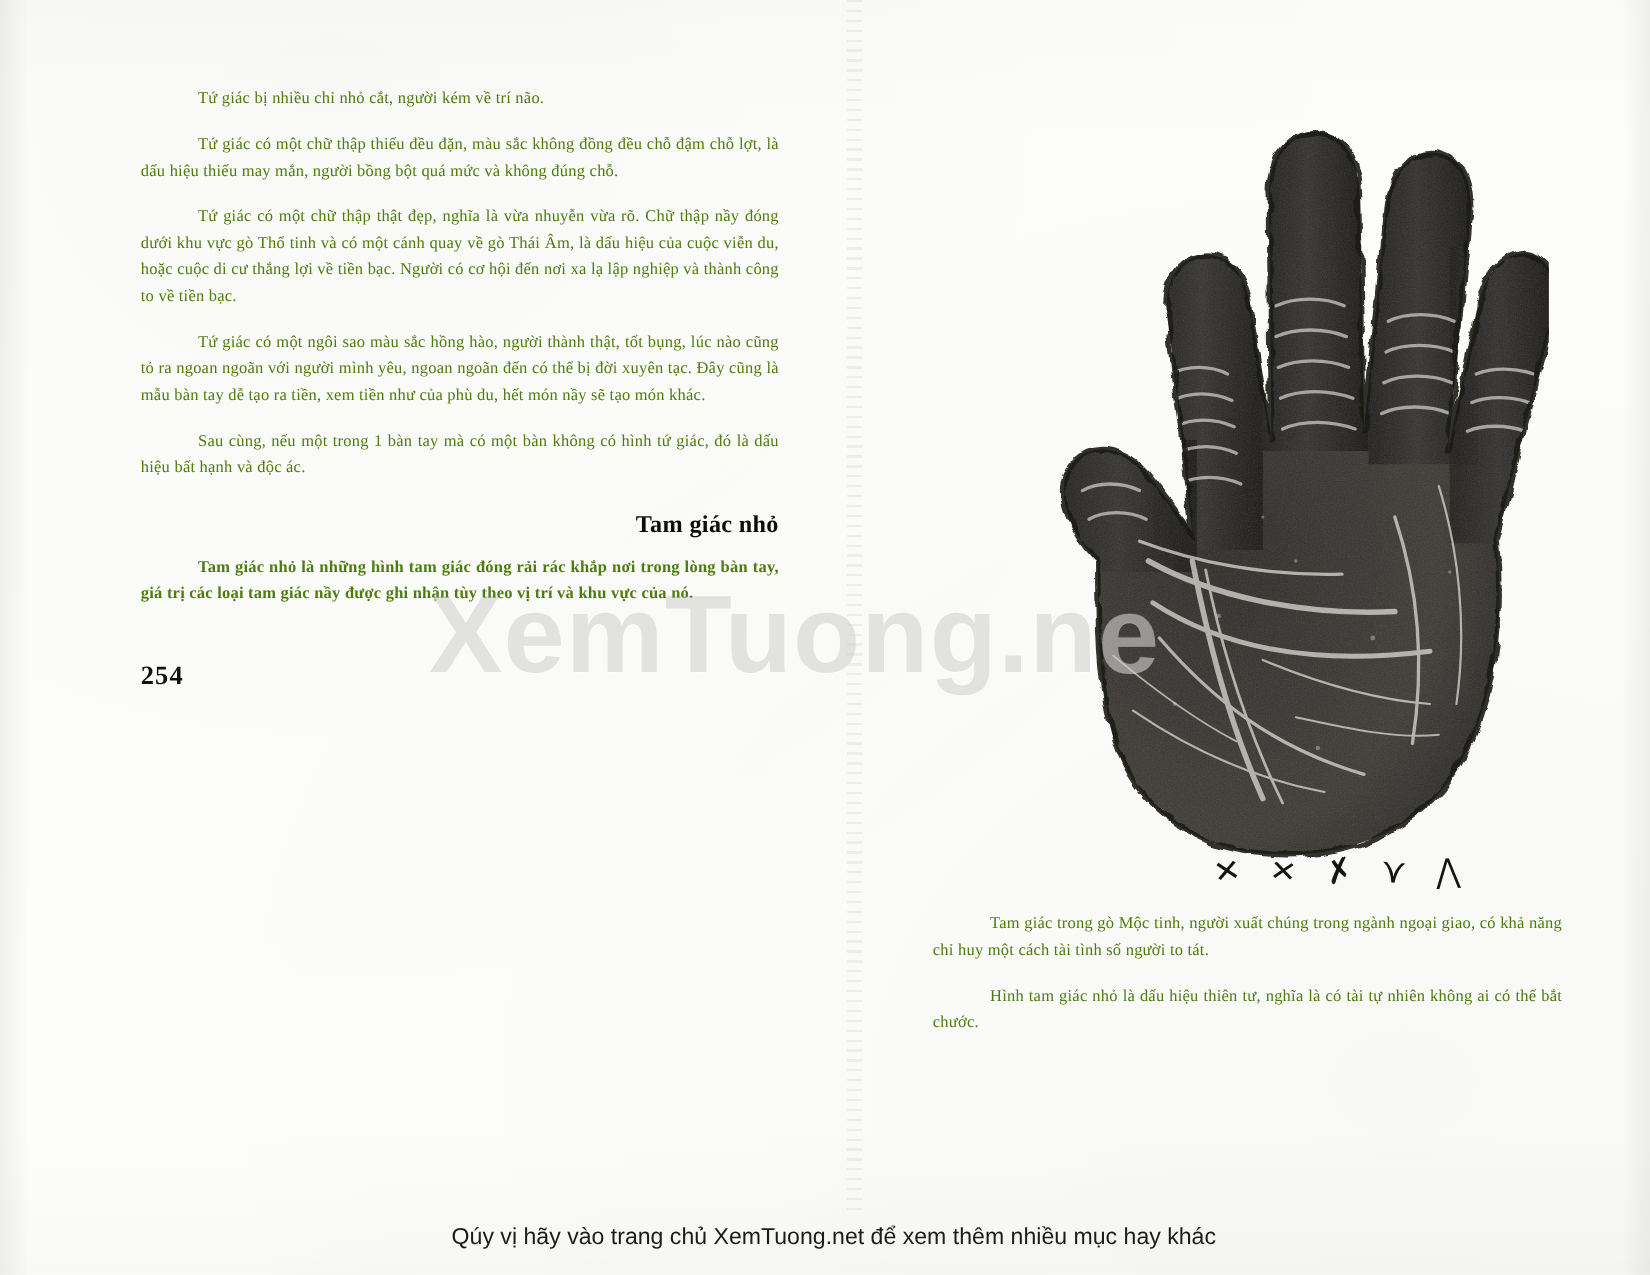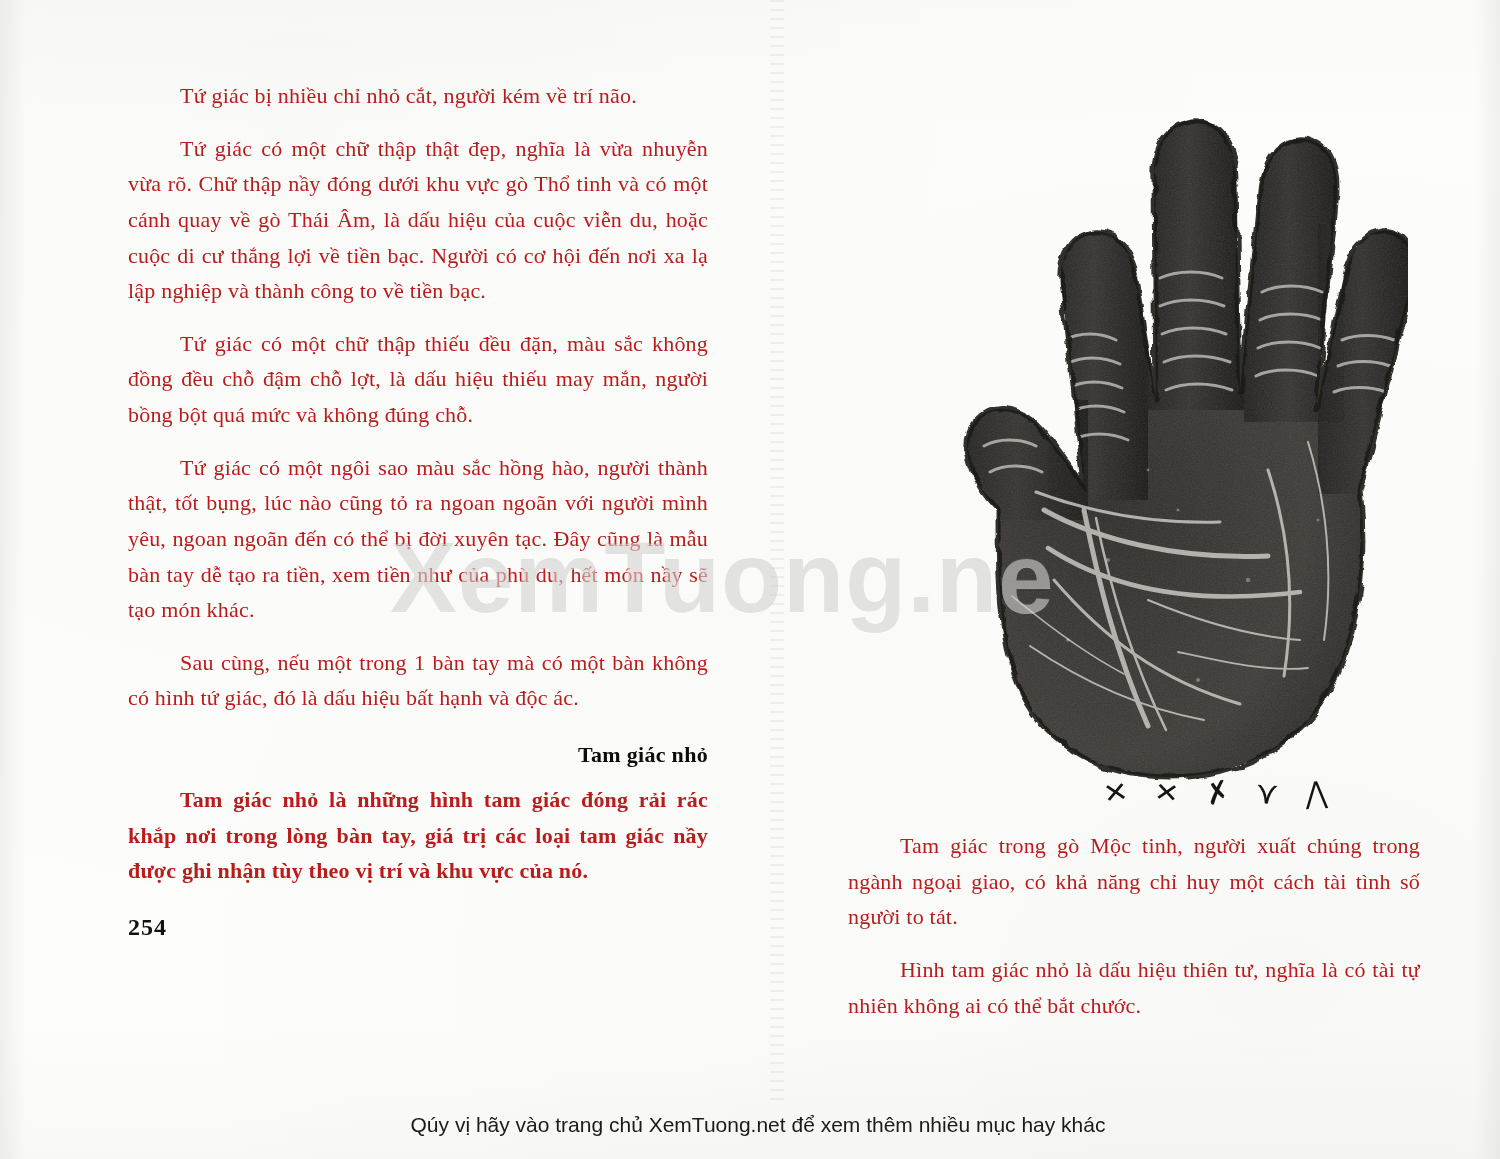--- a/index.html
+++ b/index.html
@@ -34,40 +34,40 @@
   
   .col-left {
     position: absolute;
     left: 128px;
     top: 78px;
     width: 580px;
     color: #111;
   }
   .para {
     margin: 0 0 17px 0;
-    font-size: 22px;
+    font-size: 15px;
     line-height: 1.62;
     text-align: justify;
     text-indent: 52px;
     letter-spacing: 0.2px;
-    color: #b91c1c;
+    color: #4d7c0f;
   }
   .heading {
     margin: 26px 0 14px 0;
     font-size: 22px;
     font-weight: bold;
     letter-spacing: 0.3px;
     color: #0d0c0a;
     text-align: right;
   }
   .para.bold-ish {
     font-weight: 700;
   }
   .folio {
-    margin-top: 25px;
+    margin-top: 50px;
     font-size: 24px;
     font-weight: bold;
     letter-spacing: 1px;
     color: #111;
   }
 
   
   .col-right {
     position: absolute;
     left: 848px;
@@ -167,22 +167,22 @@
 <body>
 
 <div class="page">
 
   <div class="edge-left"></div>
   <div class="edge-right"></div>
   <div class="gutter"></div>
 
   <div class="col-left">
     <p class="para">Tứ giác bị nhiều chỉ nhỏ cắt, người kém về trí não.</p>
+    <p class="para">Tứ giác có một chữ thập thiếu đều đặn, màu sắc không đồng đều chỗ đậm chỗ lợt, là dấu hiệu thiếu may mắn, người bồng bột quá mức và không đúng chỗ.</p>
     <p class="para">Tứ giác có một chữ thập thật đẹp, nghĩa là vừa nhuyễn vừa rõ. Chữ thập nầy đóng dưới khu vực gò Thổ tinh và có một cánh quay về gò Thái Âm, là dấu hiệu của cuộc viễn du, hoặc cuộc di cư thắng lợi về tiền bạc. Người có cơ hội đến nơi xa lạ lập nghiệp và thành công to về tiền bạc.</p>
-    <p class="para">Tứ giác có một chữ thập thiếu đều đặn, màu sắc không đồng đều chỗ đậm chỗ lợt, là dấu hiệu thiếu may mắn, người bồng bột quá mức và không đúng chỗ.</p>
     <p class="para">Tứ giác có một ngôi sao màu sắc hồng hào, người thành thật, tốt bụng, lúc nào cũng tỏ ra ngoan ngoãn với người mình yêu, ngoan ngoãn đến có thể bị đời xuyên tạc. Đây cũng là mẫu bàn tay dễ tạo ra tiền, xem tiền như của phù du, hết món nầy sẽ tạo món khác.</p>
     <p class="para">Sau cùng, nếu một trong 1 bàn tay mà có một bàn không có hình tứ giác, đó là dấu hiệu bất hạnh và độc ác.</p>
 
     <h2 class="heading">Tam giác nhỏ</h2>
 
     <p class="para bold-ish">Tam giác nhỏ là những hình tam giác đóng rải rác khắp nơi trong lòng bàn tay, giá trị các loại tam giác nầy được ghi nhận tùy theo vị trí và khu vực của nó.</p>
 
     <div class="folio">254</div>
   </div>
 

